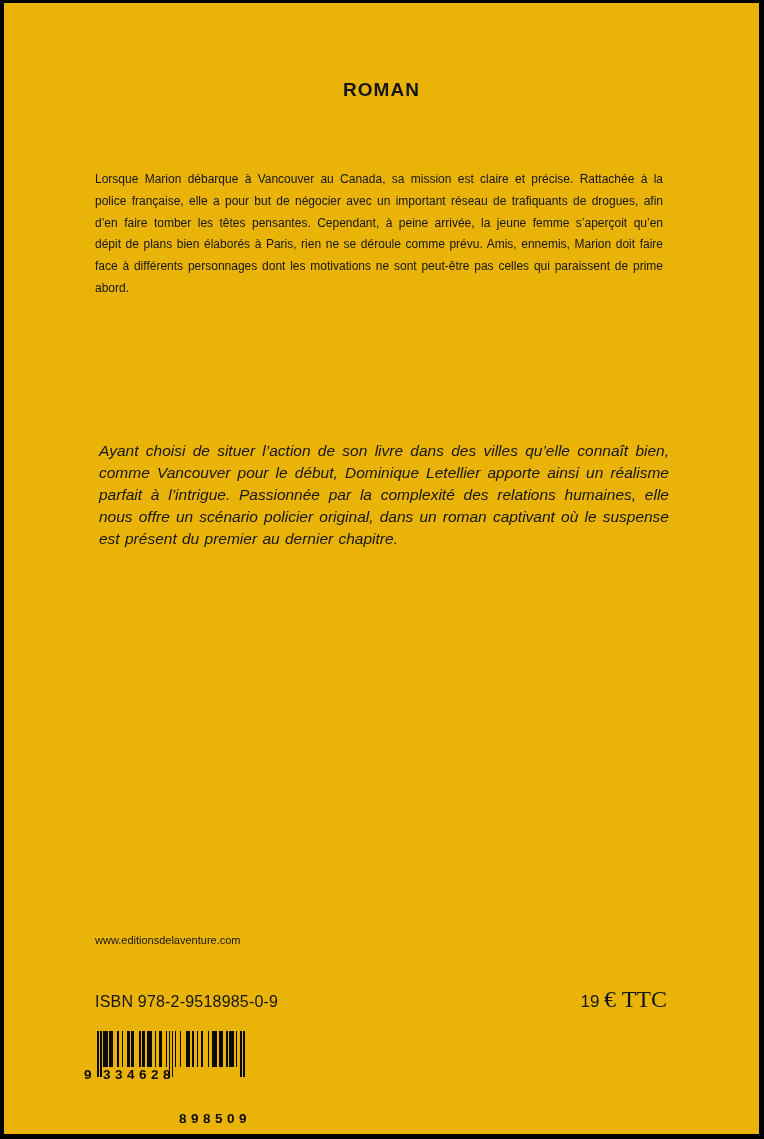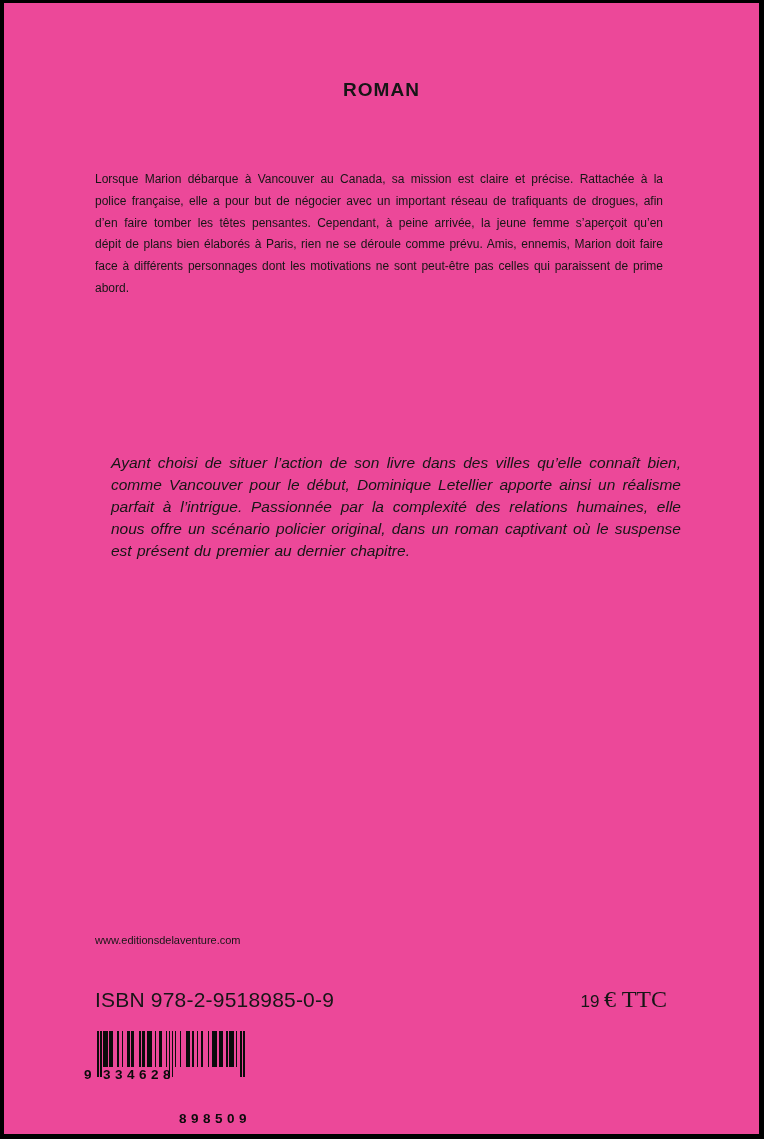--- a/index.html
+++ b/index.html
@@ -13,21 +13,21 @@
     background: #000000; 
     font-family: "Liberation Sans", sans-serif;
     overflow: hidden;
   }
   .page {
     position: absolute;
     top: 3px;
     left: 4px;
     right: 5px;
     bottom: 5px;
-    background: #ec4899;
+    background: #eab308;
     color: #161616;
   }
   .genre {
     position: absolute;
     top: 76px;
     left: 0;
     width: 100%;
     text-align: center;
     font-size: 19px;
     font-weight: bold;
@@ -43,21 +43,21 @@
     font-size: 12px;
     line-height: 21.8px;
     text-align: justify;
     word-spacing: 1px;
   }
   .author-note {
     position: absolute;
     top: 433px;
     left: 91px;
     width: 570px;
-    margin: 16px;
+    margin: 4px;
     font-size: 15.5px;
     line-height: 22px;
     font-style: italic;
     text-align: justify;
     word-spacing: 1px;
   }
   .website {
     position: absolute;
     top: 931px;
     left: 91px;
@@ -66,21 +66,21 @@
   .isbn-row {
     position: absolute;
     top: 983px;
     left: 91px;
     width: 572px;
     display: flex;
     justify-content: space-between;
     align-items: baseline;
   }
   .isbn {
-    font-size: 21px;
+    font-size: 16px;
     letter-spacing: 0.2px;
   }
   .price {
     font-size: 17px;
   }
   .price .suffix {
     font-family: Liberation Serif, serif;
     font-size: 24px;
   }
   .barcode {

